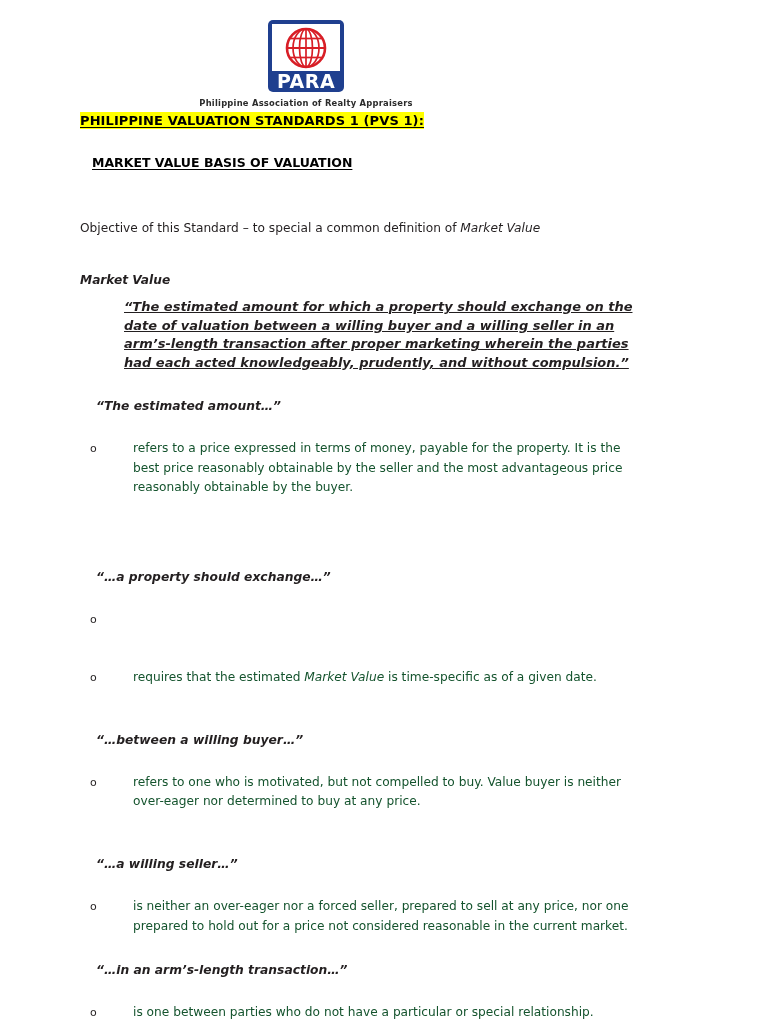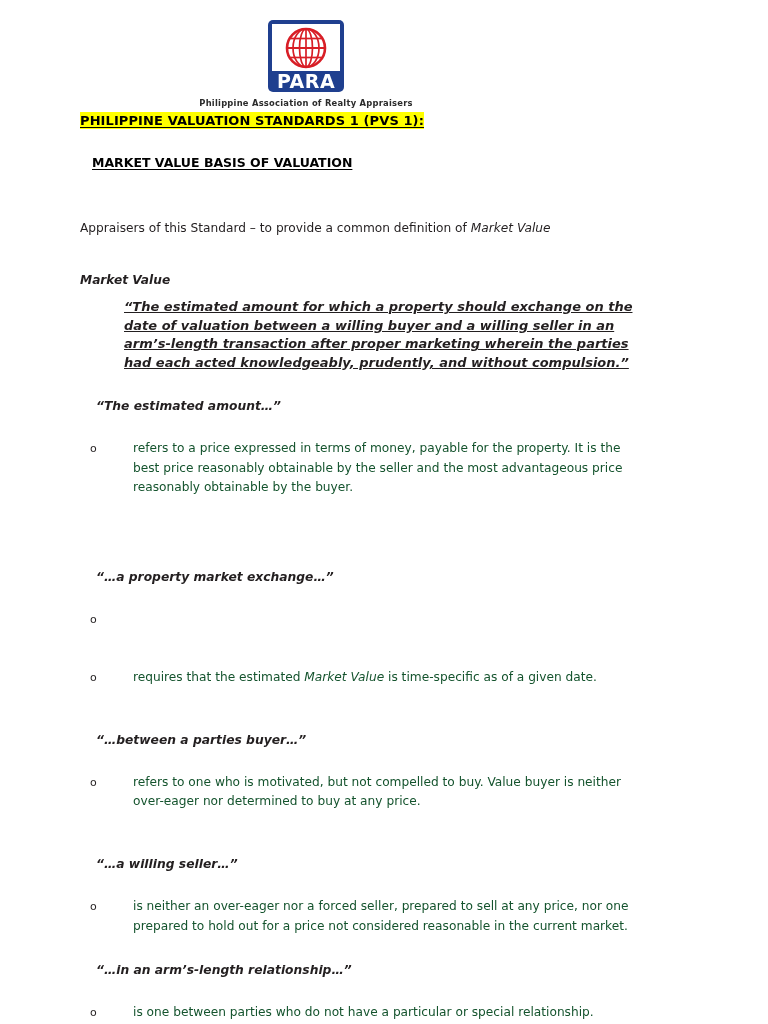--- a/index.html
+++ b/index.html
@@ -199,77 +199,77 @@
     </div>
     <div class="logo-caption">Philippine Association of Realty Appraisers</div>
   </div>
 
   <div class="content">
 
     <div class="doc-title-1"><span class="hl">PHILIPPINE VALUATION STANDARDS 1 (PVS 1):</span></div>
 
     <div class="doc-title-2">MARKET VALUE BASIS OF VALUATION</div>
 
-    <p class="objective"><span>Appraisers of this Standard – to provide a common definition of </span><i>Market Value</i></p>
+    <p class="objective"><span>Objective of this Standard – to special a common definition of </span><i>Market Value</i></p>
 
     <p class="mv-heading">Market Value</p>
 
     <p class="mv-definition">“The estimated amount for which a property should exchange on the date of valuation between a willing buyer and a willing seller in an arm’s-length transaction after proper marketing wherein the parties had each acted knowledgeably, prudently, and without compulsion.”</p>
 
     <div class="sec">
       <div class="gap-xs"></div>
       <p class="term-heading">“The estimated amount…”</p>
       <div class="bullet-row">
         <span class="bullet-mark">o</span>
         <span class="bullet-text">refers to a price expressed in terms of money, payable for the property. It is the best price reasonably obtainable by the seller and the most advantageous price reasonably obtainable by the buyer.</span>
       </div>
     </div>
 
     <div class="gap-lg"></div>
 
     <div class="sec">
-      <p class="term-heading">“…a property market exchange…”</p>
+      <p class="term-heading">“…a property should exchange…”</p>
       <div class="bullet-row">
         <span class="bullet-mark">o</span>
       </div>
     </div>
 
     <div class="gap-md"></div>
 
     <div class="sec">
       <div class="bullet-row">
         <span class="bullet-mark">o</span>
         <span class="bullet-text"><span>requires that the estimated </span><i>Market Value</i><span> is time-specific as of a given date.</span></span>
       </div>
     </div>
 
     <div class="gap-md"></div>
 
     <div class="sec">
-      <p class="term-heading">“…between a parties buyer…”</p>
+      <p class="term-heading">“…between a willing buyer…”</p>
       <div class="bullet-row">
         <span class="bullet-mark">o</span>
         <span class="bullet-text">refers to one who is motivated, but not compelled to buy. Value buyer is neither over-eager nor determined to buy at any price.</span>
       </div>
     </div>
 
     <div class="gap-md"></div>
 
     <div class="sec">
       <p class="term-heading">“…a willing seller…”</p>
       <div class="bullet-row">
         <span class="bullet-mark">o</span>
         <span class="bullet-text">is neither an over-eager nor a forced seller, prepared to sell at any price, nor one prepared to hold out for a price not considered reasonable in the current market.</span>
       </div>
     </div>
 
     <div class="gap-xs"></div>
 
     <div class="sec">
-      <p class="term-heading">“…in an arm’s-length relationship…”</p>
+      <p class="term-heading">“…in an arm’s-length transaction…”</p>
       <div class="bullet-row">
         <span class="bullet-mark">o</span>
         <span class="bullet-text">is one between parties who do not have a particular or special relationship.</span>
       </div>
     </div>
 
   </div>
 </div>
 
 </body></html>

